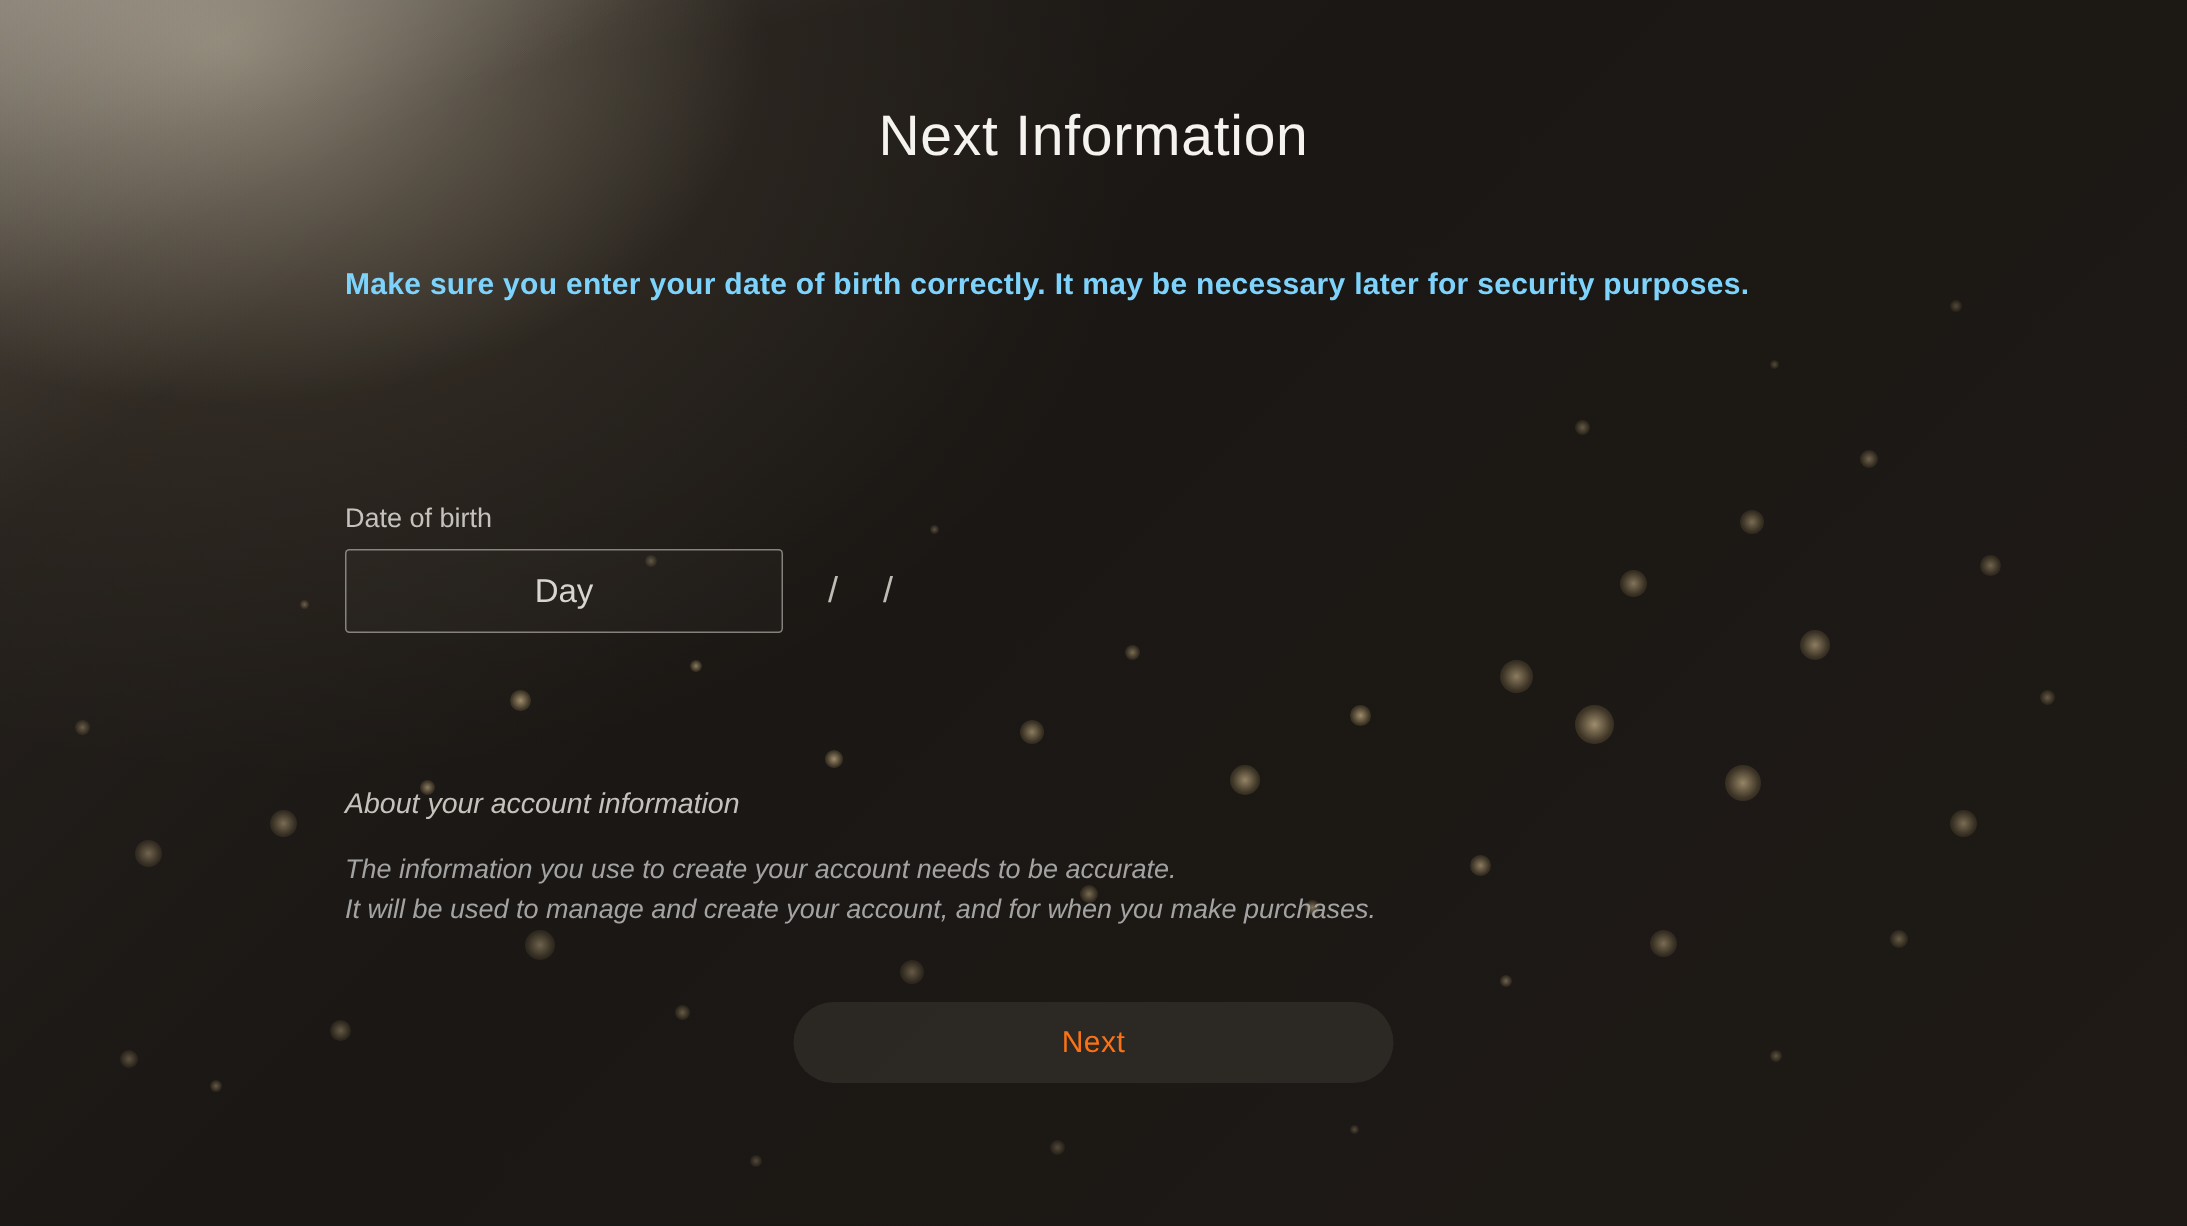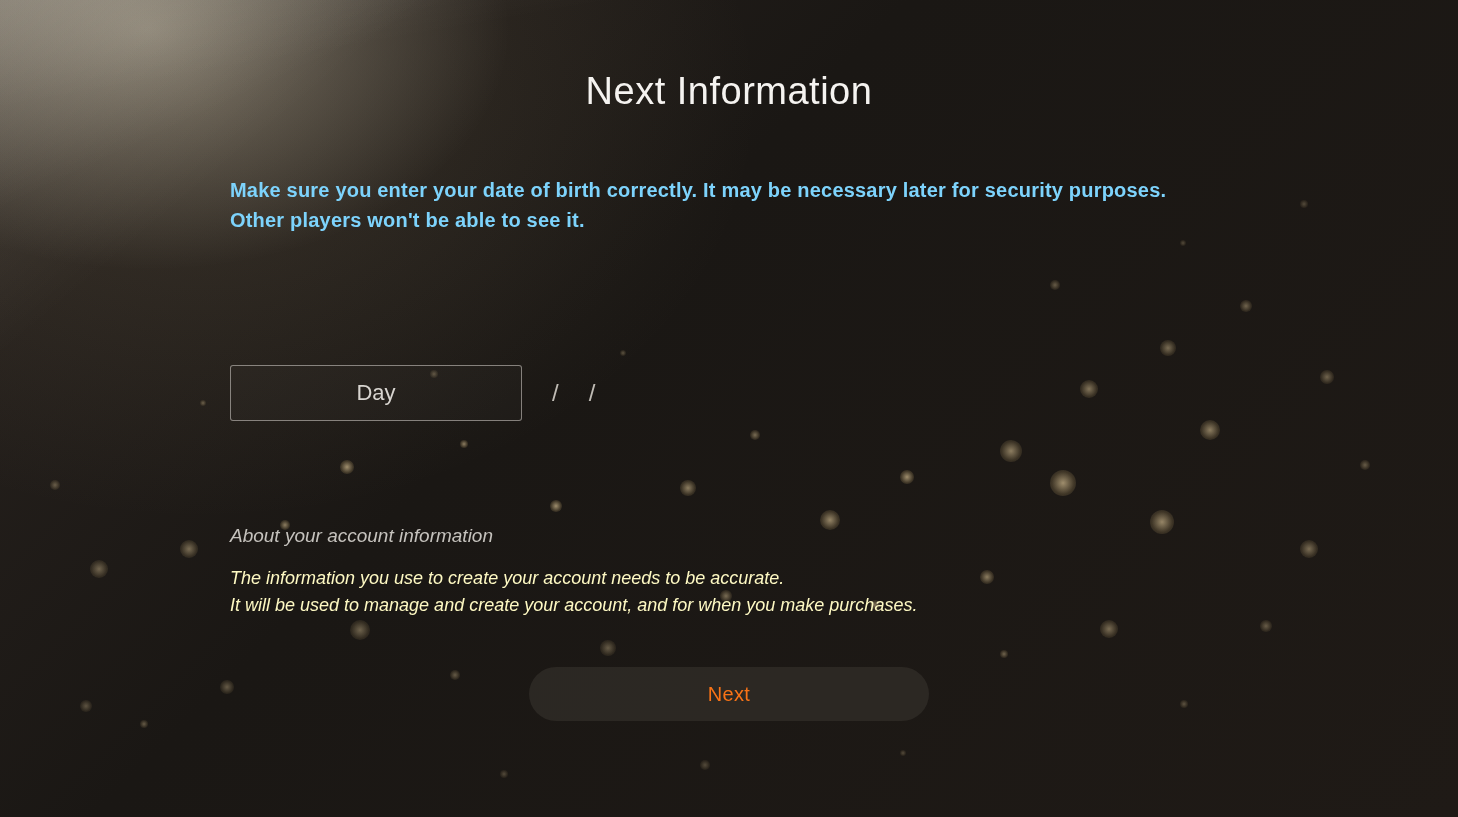--- a/index.html
+++ b/index.html
@@ -136,21 +136,21 @@
     .info-heading {
       font-size: 19px;
       font-weight: 300;
       color: #c5c2bd;
       margin-bottom: 18px;
     }
     
     .info-text {
       font-size: 18px;
       font-weight: 300;
-      color: #fef9c3;
+      color: #a3a3a3;
       line-height: 1.5;
     }
     
     .next-button {
       display: block;
       margin: 48px auto 0 auto;
       width: 400px;
       height: 54px;
       border-radius: 27px;
       border: none;
@@ -214,24 +214,24 @@
   <div class="particle" style="width:10px;height:10px;top:760px;left:700px;opacity:0.3"></div>
   <div class="particle" style="width:8px;height:8px;top:770px;left:500px;opacity:0.3"></div>
 </div>
 
 <div class="content">
 
   <h1 class="page-title">Next Information</h1>
 
   <div class="instruction-text">
     <div>Make sure you enter your date of birth correctly. It may be necessary later for security purposes.</div>
-    <div>Other players won't be able to see it.</div>
   </div>
 
   <div class="dob-section">
+    <div class="dob-label">Date of birth</div>
     <div class="dob-inputs">
       <div class="dob-field selected">Day</div>
       <span class="separator">/</span>
       <span class="separator">/</span>
     </div>
   </div>
 
   <div class="info-section">
     <div class="info-heading">About your account information</div>
     <div class="info-text">

